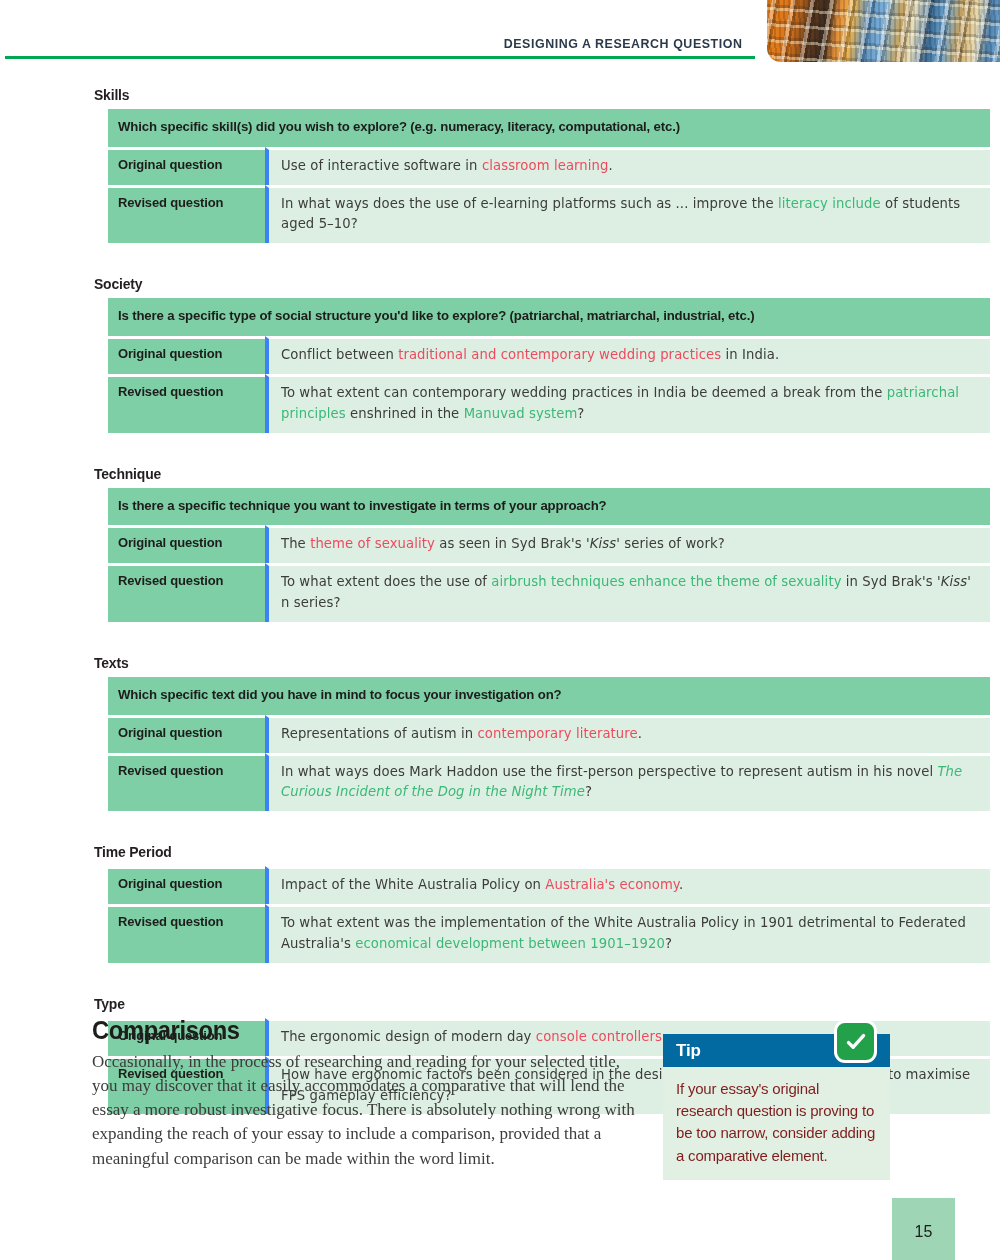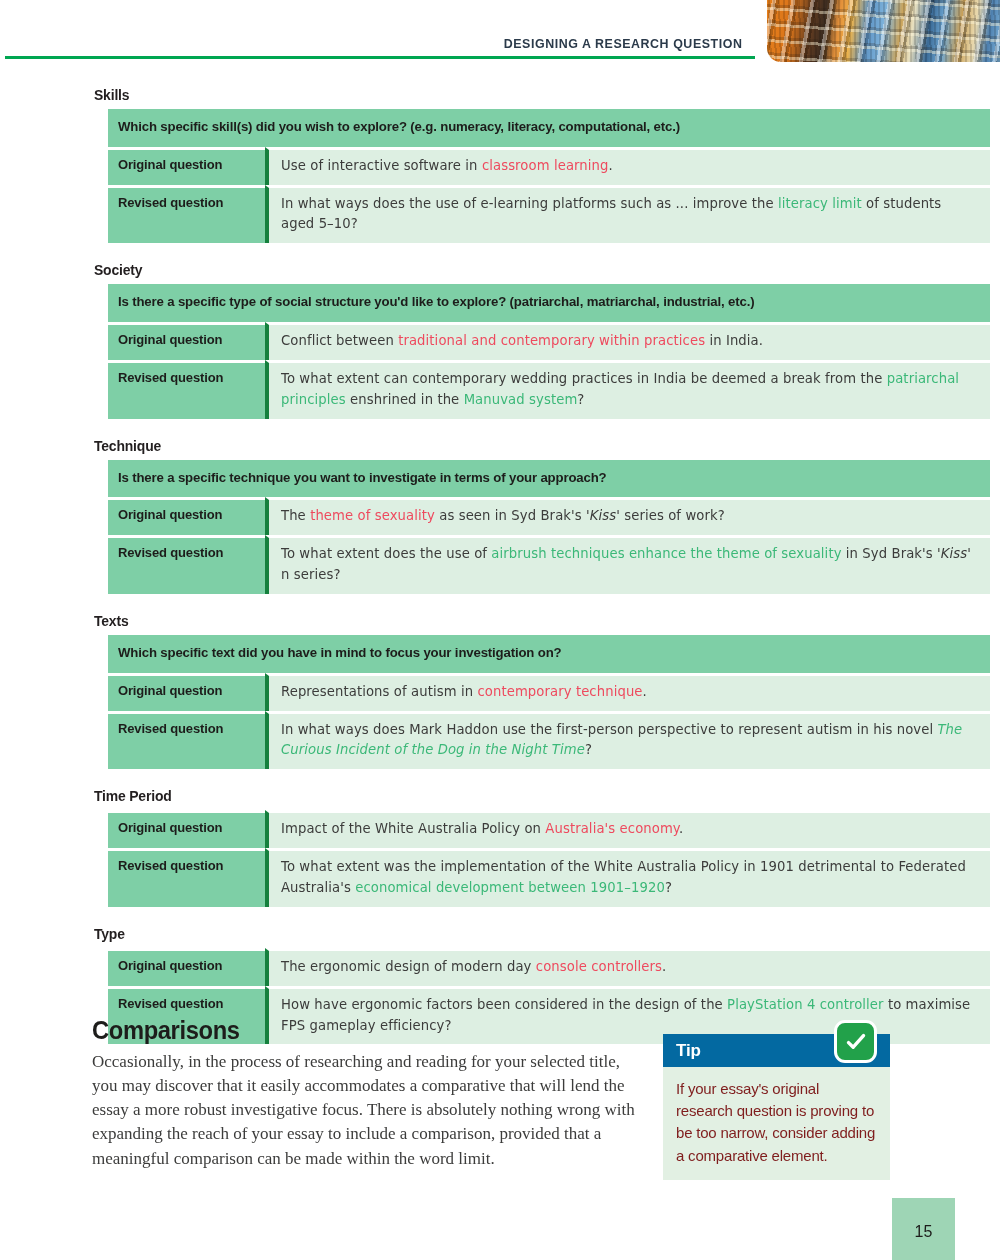--- a/index.html
+++ b/index.html
@@ -92,21 +92,21 @@
   .section-heading {
     font-family: "Liberation Sans", sans-serif;
     font-size: 15px;
     font-weight: bold;
     color: #231f20;
     letter-spacing: -0.2px;
     margin: 0 0 6px 2px;
     transform: scaleX(0.93);
     transform-origin: left center;
   }
-  .section-block { margin-bottom: 18px; }
+  .section-block { margin-bottom: 32px; }
 
   
   .qtable {
     width: 898px;
     border-collapse: separate;
     border-spacing: 0;
     padding-left: 16px;
   }
   .qtable .th-row td {
     background: #7ecfa6;
@@ -129,21 +129,21 @@
     color: #1d1d1b;
     font-family: "Liberation Sans", sans-serif;
     font-size: 13px;
     font-weight: 600;
     padding: 7px 10px 8px 10px;
     letter-spacing: -0.15px;
     white-space: nowrap;
   }
   .qtable td.value-cell {
     background: #ddefe2;
-    border-left: 4px solid #15803d;
+    border-left: 4px solid #3b82f6;
     padding: 6px 12px 8px 12px;
     font-family: "DejaVu Sans", sans-serif;
     font-size: 13.2px;
     color: #3c3c3b;
     line-height: 1.58;
     letter-spacing: 0.1px;
   }
   .acc-red   { color: #ee4a5e; }
   .acc-green { color: #3bb878; }
   .ital      { font-style: italic; }
@@ -253,36 +253,36 @@
       <tbody>
           <tr class="th-row">
         <td colspan="2">Which specific skill(s) did you wish to explore? (e.g. numeracy, literacy, computational, etc.)</td>
       </tr>
       <tr class="data-row">
         <td class="label-cell">Original question</td>
         <td class="value-cell">Use of interactive software in <span class="acc-red">classroom learning</span>.</td>
       </tr>
       <tr class="data-row">
         <td class="label-cell">Revised question</td>
-        <td class="value-cell">In what ways does the use of e-learning platforms such as ... improve the <span class="acc-green">literacy limit</span> of students aged 5–10?</td>
+        <td class="value-cell">In what ways does the use of e-learning platforms such as ... improve the <span class="acc-green">literacy include</span> of students aged 5–10?</td>
       </tr>
     </tbody>
       </table>
   </div>
 
   <div class="section-block">
     <div class="section-heading">Society</div>
     <table class="qtable">
       <tbody>
           <tr class="th-row">
         <td colspan="2">Is there a specific type of social structure you'd like to explore? (patriarchal, matriarchal, industrial, etc.)</td>
       </tr>
       <tr class="data-row">
         <td class="label-cell">Original question</td>
-        <td class="value-cell">Conflict between <span class="acc-red">traditional and contemporary within practices</span> in India.</td>
+        <td class="value-cell">Conflict between <span class="acc-red">traditional and contemporary wedding practices</span> in India.</td>
       </tr>
       <tr class="data-row">
         <td class="label-cell">Revised question</td>
         <td class="value-cell">To what extent can contemporary wedding practices in India be deemed a break from the <span class="acc-green">patriarchal principles</span> enshrined in the <span class="acc-green">Manuvad system</span>?</td>
       </tr>
     </tbody>
       </table>
   </div>
 
   <div class="section-block">
@@ -306,21 +306,21 @@
 
   <div class="section-block">
     <div class="section-heading">Texts</div>
     <table class="qtable">
       <tbody>
           <tr class="th-row">
         <td colspan="2">Which specific text did you have in mind to focus your investigation on?</td>
       </tr>
       <tr class="data-row">
         <td class="label-cell">Original question</td>
-        <td class="value-cell">Representations of autism in <span class="acc-red">contemporary technique</span>.</td>
+        <td class="value-cell">Representations of autism in <span class="acc-red">contemporary literature</span>.</td>
       </tr>
       <tr class="data-row">
         <td class="label-cell">Revised question</td>
         <td class="value-cell">In what ways does Mark Haddon use the first-person perspective to represent autism in his novel <span class="acc-green ital">The Curious Incident of the Dog in the Night Time</span>?</td>
       </tr>
     </tbody>
       </table>
   </div>
 
   <div class="section-block">

